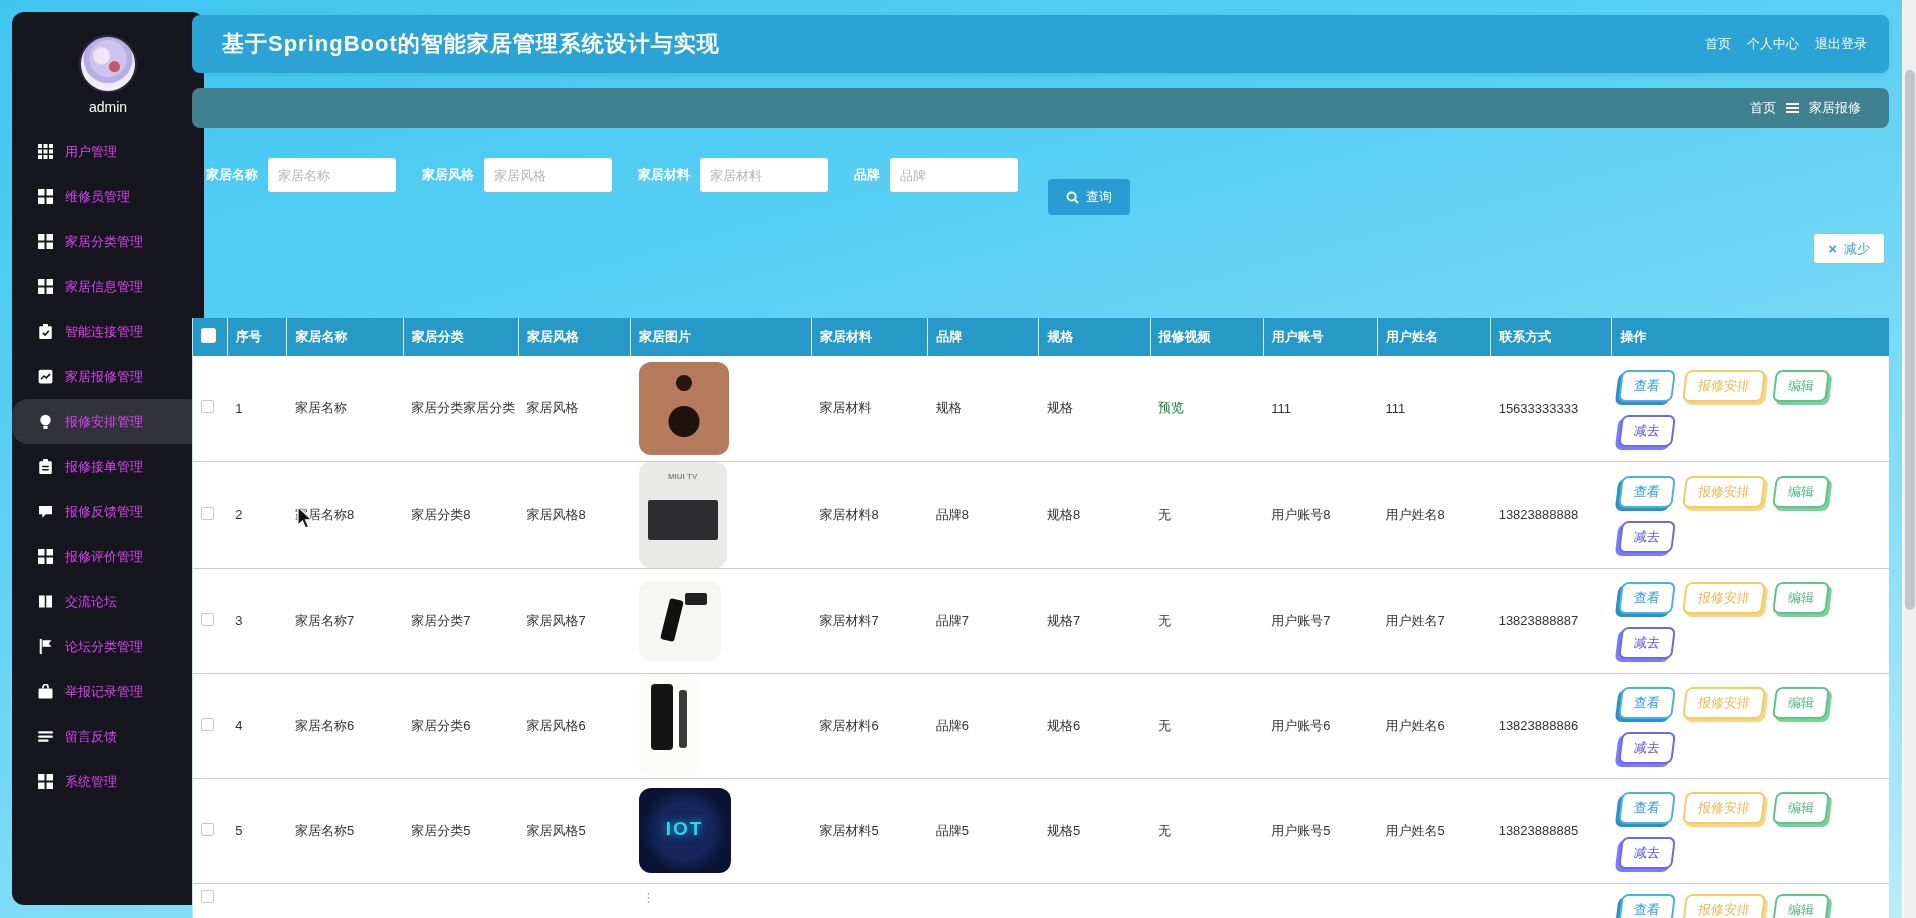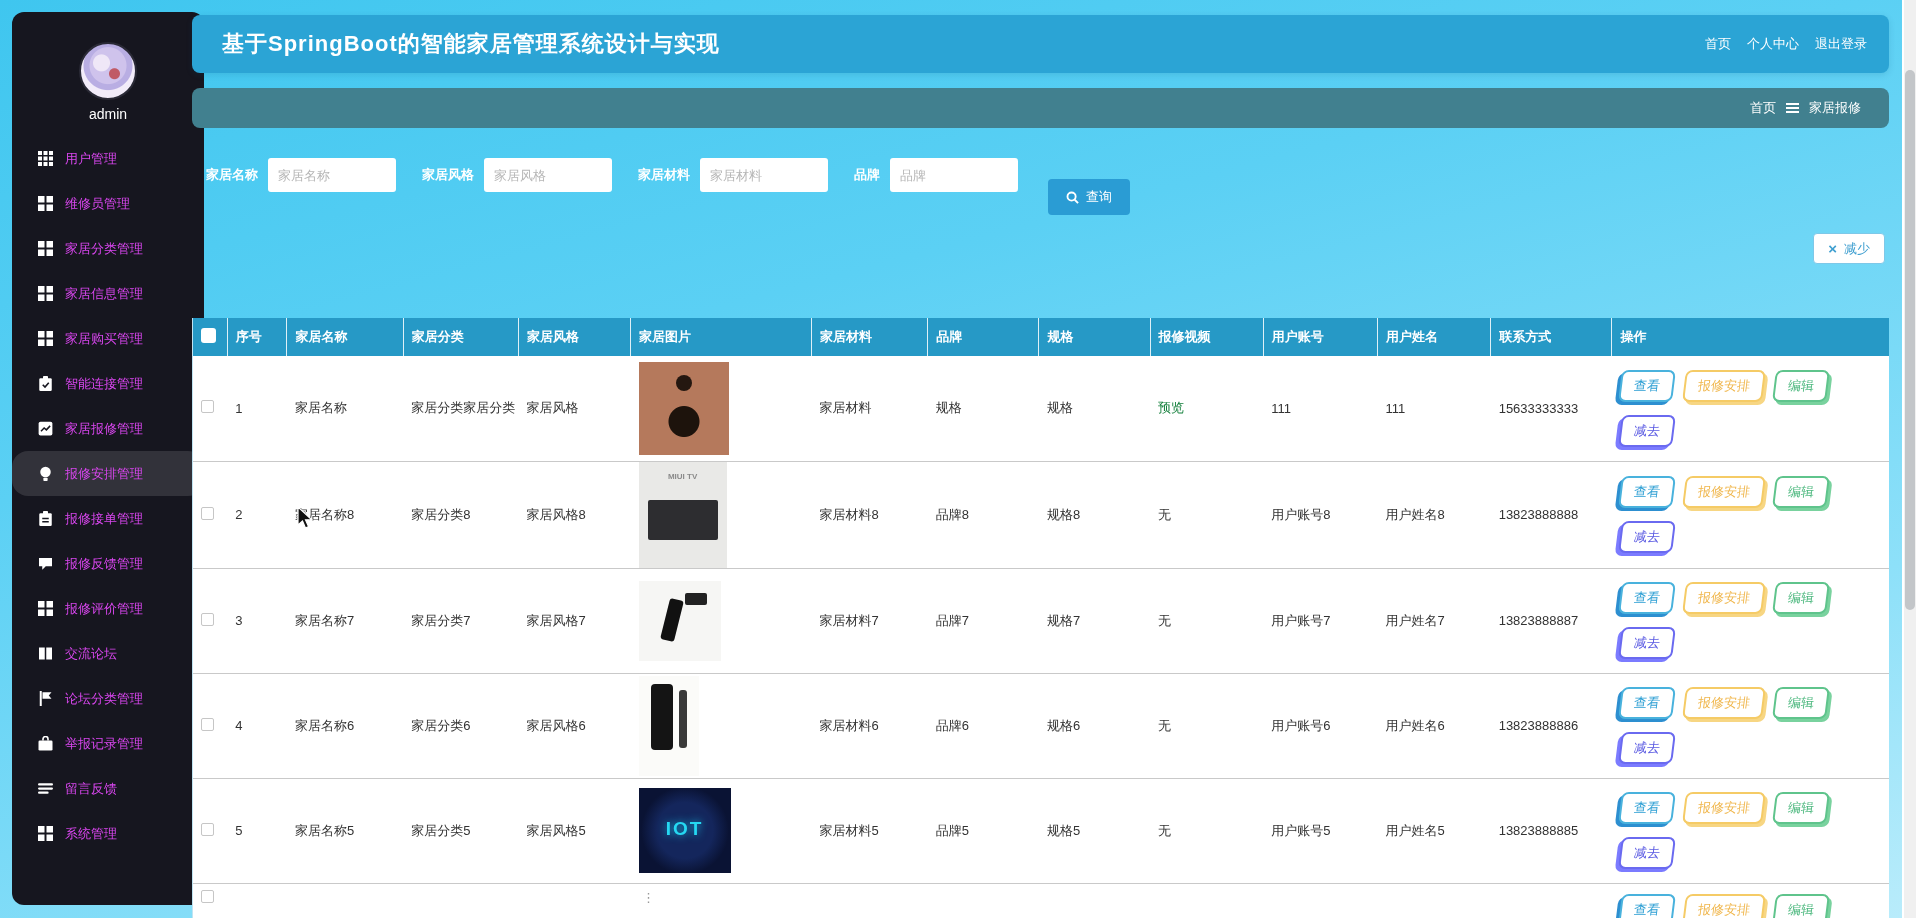--- a/index.html
+++ b/index.html
@@ -5,21 +5,21 @@
   * { margin:0; padding:0; box-sizing:border-box; }
   html,body { width:1916px; height:918px; overflow:hidden; }
   body {
     font-family:"Liberation Sans","DejaVu Sans",sans-serif;
     background:linear-gradient(165deg,#3fc6ef 0%,#5bd0f4 35%,#8de0f9 75%,#b9ecfb 100%);
     position:relative; color:#333;
   }
   
   .sidebar {
     position:absolute; left:12px; top:12px; width:192px; height:893px;
-    background:#16161f; border-radius:12px; padding-top:22px; overflow:hidden;
+    background:#16161f; border-radius:12px; padding-top:15px; overflow:hidden;
   }
   .avatar {
     width:58px; height:58px; border-radius:50%; margin:8px auto 6px;
     background:radial-gradient(circle at 38% 35%, #efe7f7 0 8px, transparent 9px),
                radial-gradient(circle at 62% 55%, #c05a66 0 5px, transparent 6px),
                radial-gradient(circle at 50% 40%, #cfc3ec 0 18px, #b9aee3 19px 24px, #f2ecf9 25px);
     border:2px solid #2a2a36;
   }
   .admin-name { color:#fff; text-align:center; font-size:14px; margin-bottom:14px; }
   .menu { list-style:none; }
@@ -77,21 +77,21 @@
     background:#2699c6; color:#fff; font-size:13px; font-weight:bold; text-align:left;
     height:38px; padding:0 8px; border-right:1px solid rgba(255,255,255,.85); white-space:nowrap;
   }
   thead th:last-child { border-right:none; }
   tbody td { height:105px; padding:0 8px; font-size:13px; color:#333; border-bottom:1px solid #c9c9c9; vertical-align:middle; white-space:nowrap; }
   tbody tr.partial td { vertical-align:top; padding-top:6px; border-bottom:none; }
   .cb { display:inline-block; width:13px; height:13px; border:1px solid #c6c6c6; border-radius:2px; background:#fff; cursor:pointer; }
   .cb.head { width:15px; height:15px; background:#fff; border:none; border-radius:3px; }
   .link-green { color:#15803d; cursor:pointer; }
   
-  .pimg { position:relative; display:block; overflow:hidden; }
+  .pimg { position:relative; display:block; overflow:hidden;border-radius:12px; }
   .pimg .plabel { position:absolute; left:0; right:0; text-align:center; }
   .img-speaker { width:90px; height:93px;
     background:radial-gradient(circle at 50% 64%, #1d130c 0 15px, #b5795c 16px),
                linear-gradient(135deg,#b8805f,#8a5538); }
   .img-speaker::after { content:""; position:absolute; left:50%; top:14%; width:16px; height:16px; margin-left:-8px; border-radius:50%; background:#241710; }
   .img-tv { width:88px; height:106px; background:#e9e9e7; }
   .img-tv::after { content:""; position:absolute; left:9px; top:38px; width:70px; height:40px; background:#2d2d30; border-radius:2px; }
   .img-tv .plabel { top:10px; font-size:8px; color:#8a8a8a; font-weight:bold; }
   .img-device { width:82px; height:80px; background:#f6f6f4; }
   .img-device::before { content:""; position:absolute; left:26px; top:18px; width:14px; height:42px; background:#111; border-radius:3px; transform:rotate(14deg); }
@@ -167,31 +167,20 @@
       <li class="menu-item">
         <span class="micon">
           <svg viewBox="0 0 12 12" fill="#fff">
             <rect x="0" y="0" width="5.2" height="5.2"></rect>
             <rect x="6.8" y="0" width="5.2" height="5.2"></rect>
             <rect x="0" y="6.8" width="5.2" height="5.2"></rect>
             <rect x="6.8" y="6.8" width="5.2" height="5.2"></rect>
           </svg>
         </span>
                   <span>家居信息管理</span>
-      </li>
-      <li class="menu-item">
-        <span class="micon">
-          <svg viewBox="0 0 12 12" fill="#fff">
-            <rect x="0" y="0" width="5.2" height="5.2"></rect>
-            <rect x="6.8" y="0" width="5.2" height="5.2"></rect>
-            <rect x="0" y="6.8" width="5.2" height="5.2"></rect>
-            <rect x="6.8" y="6.8" width="5.2" height="5.2"></rect>
-          </svg>
-        </span>
-                  <span>家居购买管理</span>
       </li>
       <li class="menu-item">
         <span class="micon">
           <svg viewBox="0 0 12 12" fill="#fff">
             <rect x="1" y="1.8" width="10" height="10.2" rx="1"></rect>
             <rect x="4" y="0" width="4" height="2.6" rx=".6"></rect>
             <path d="M3.8 7l1.8 1.8 3-3.4" stroke="#16161f" stroke-width="1.3" fill="none"></path>
           </svg>
         </span>
                   <span>智能连接管理</span>

